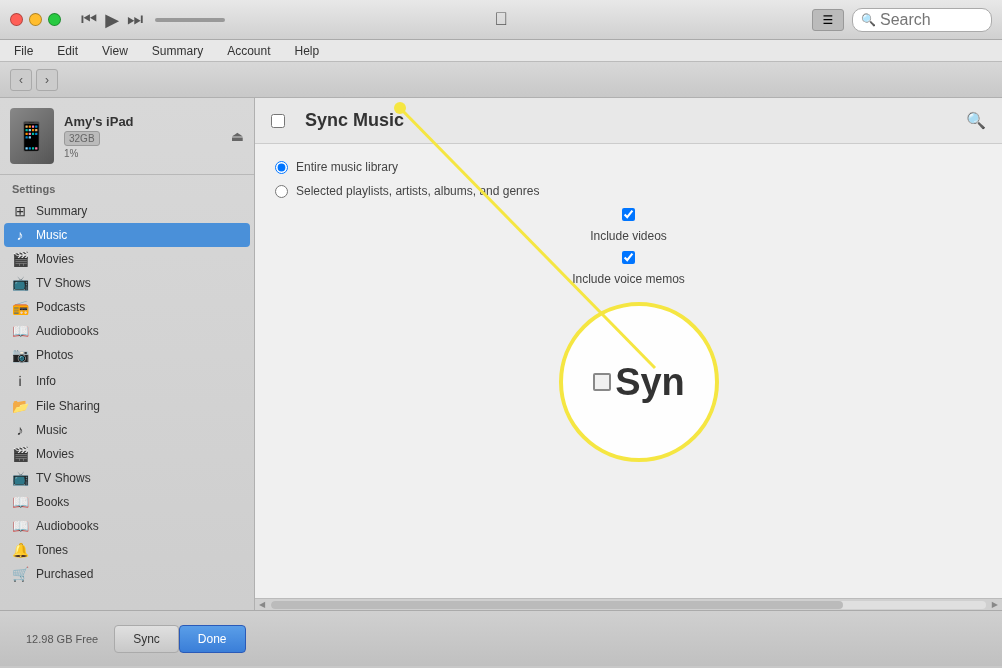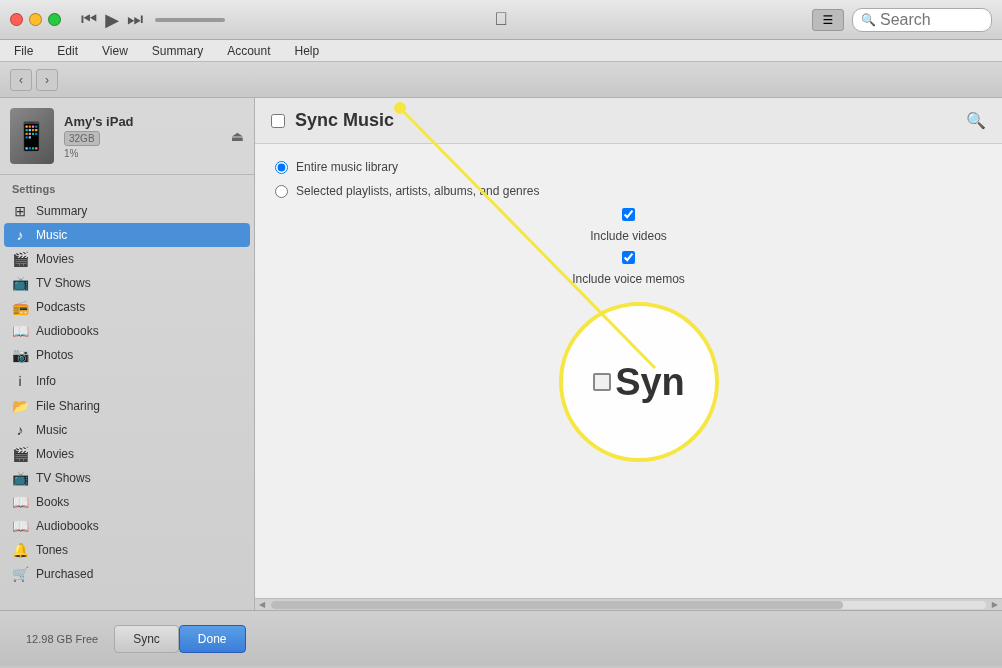--- a/index.html
+++ b/index.html
@@ -134,21 +134,21 @@
       position: relative;
     }
 
     
     .content-header {
       display: flex;
       align-items: center;
       padding: 12px 16px;
       background: #e8e8e8;
       border-bottom: 1px solid #ccc;
-      gap: 10px;
+      gap: 20px;
     }
     .content-title { font-size: 18px; font-weight: bold; color: #333; }
     .search-icon-right { margin-left: auto; color: #888; font-size: 16px; }
 
     
     .options-section {
       padding: 16px 20px;
       background: #f0f0f0;
     }
     .radio-option { display: flex; align-items: center; gap: 8px; margin-bottom: 10px; color: #444; font-size: 12px; }

